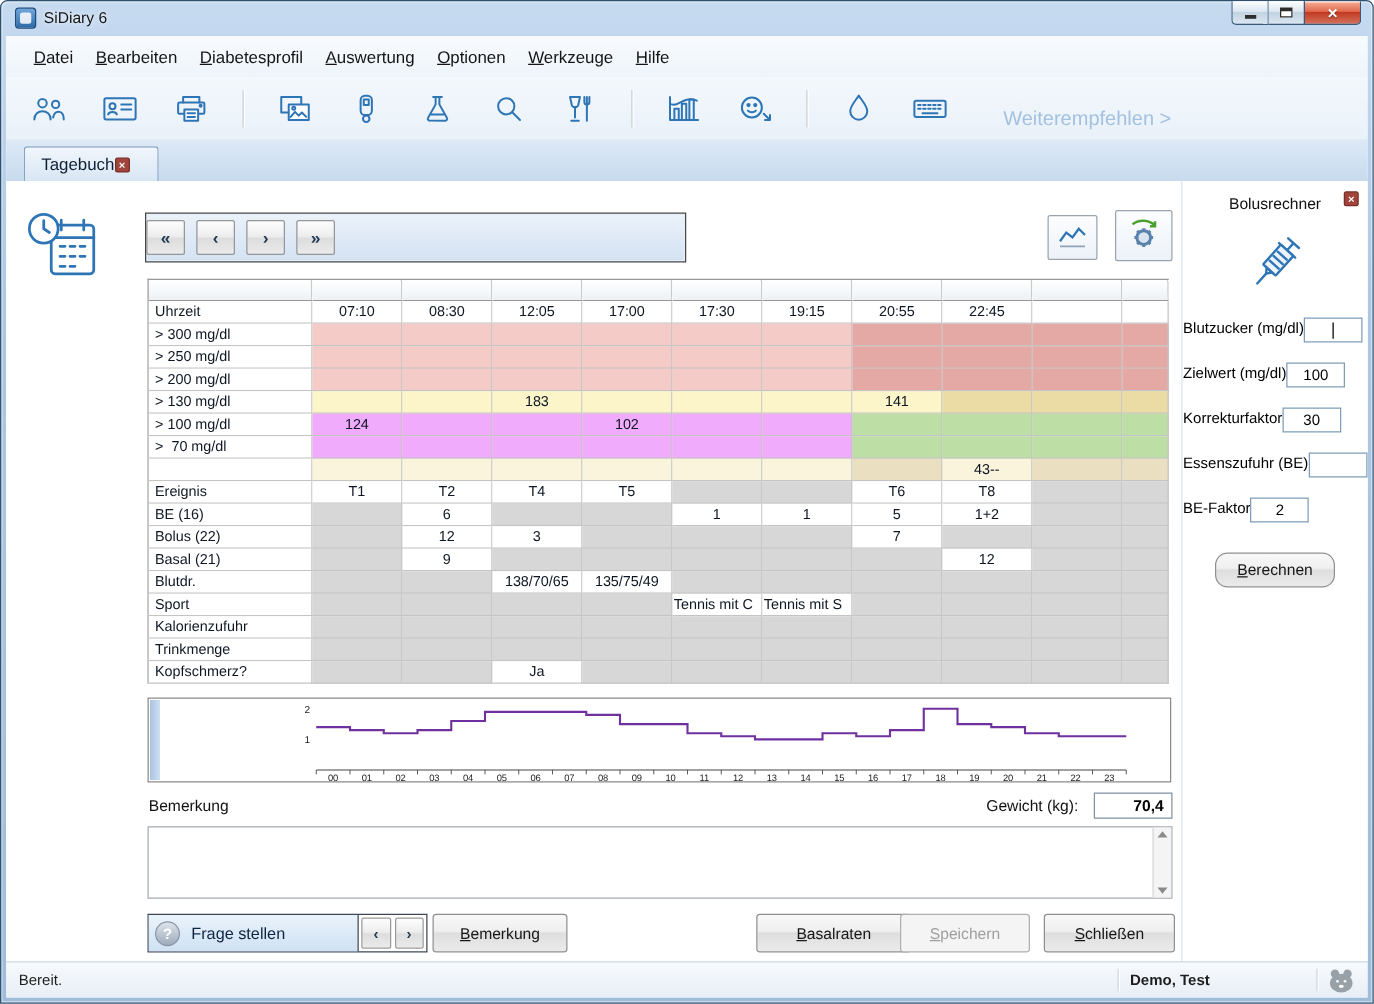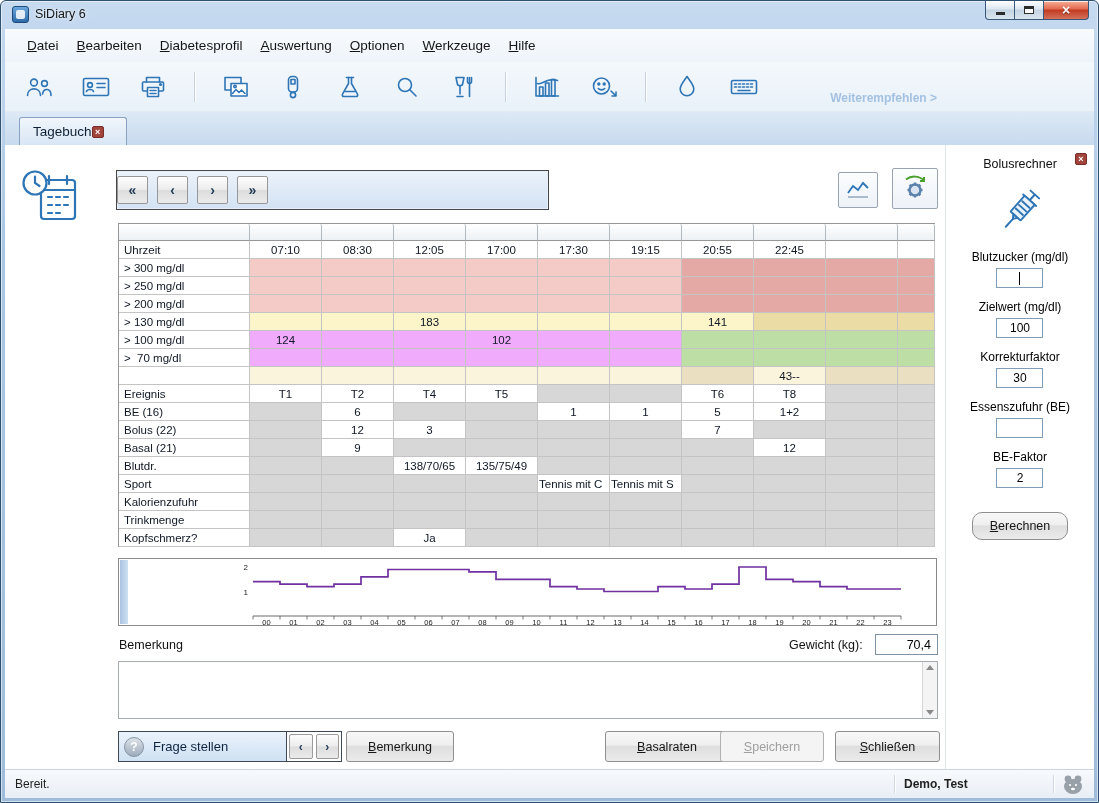--- a/index.html
+++ b/index.html
@@ -30,21 +30,21 @@
              padding-left:13px; font-size:13.5px; color:#151515; flex:none; }
   .menu-item { display:inline-block; padding:4px 9px; cursor:default; }
   .menu-item::first-letter { text-decoration:underline; }
 
   
   .toolbar { height:50px; background:linear-gradient(#f3f8fc,#e9f1f9); display:flex; align-items:center;
              padding-left:18px; gap:25px; position:relative; flex:none; border-bottom:1px solid #e2eaf2; }
   .tb-btn { width:32px; height:28px; display:flex; align-items:center; justify-content:center; }
   .tbsvg { stroke:#2e75b6; fill:none; stroke-width:1.6; stroke-linecap:round; stroke-linejoin:round; }
   .tb-sep { width:1px; height:30px; background:#c7d1db; box-shadow:1px 0 0 #fff; }
-  .recommend { position:absolute; right:157px; bottom:6px; color:#a3c1e0; font-weight:bold; font-size:12px; }
+  .recommend { position:absolute; right:157px; bottom:6px; color:#a3c1e0; font-weight:normal; font-size:16px; }
 
   
   .tabstrip { height:33px; background:linear-gradient(#dde9f6,#c7daee); padding-left:14px; display:flex; align-items:flex-end; flex:none; }
   .tab { height:28px; width:108px; background:linear-gradient(#f0f6fb,#d8e6f4); border:1px solid #88a3c1; border-bottom:none;
          border-radius:3px 3px 0 0; display:flex; align-items:center; padding:0 7px 0 13px;
          font-size:13.5px; color:#0e2033; }
   .close-box { width:12px; height:12px; background:#a0443c; border:1px solid #7b2e27; border-radius:2px; color:#fff;
                font-size:9px; line-height:10px; text-align:center; font-weight:bold; }
   .close-box::before { content:"×"; }
 
@@ -92,21 +92,21 @@
 
   
   .basal-box { position:absolute; left:113px; top:413px; width:819px; height:68px; border:1px solid #8a8a8a; background:#fff; }
   .basal-strip { position:absolute; left:1px; top:1px; bottom:1px; width:8px; background:linear-gradient(90deg,#a9c3e1,#cfe0f2); }
   .basal-box svg { position:absolute; left:1px; top:0; }
 
   
   .remark-label { position:absolute; left:114px; top:493px; font-size:12.5px; color:#111; }
   .weight-label { position:absolute; left:784px; top:493px; font-size:12.5px; color:#111; }
   .weight-input { position:absolute; left:870px; top:489px; width:63px; height:21px; border:1px solid #7f93a7; background:#fff;
-                  display:flex; align-items:center; justify-content:flex-end; padding-right:6px; font-size:12.5px; }
+                  display:flex; align-items:center; justify-content:flex-end; padding-right:6px; font-size:12.5px;font-weight:bold; }
   .remark-box { position:absolute; left:113px; top:516px; width:820px; height:58px; border:1px solid #a5abb1; background:#fff; display:flex; }
   .remark-text { flex:1; padding:4px 6px; font-size:12px; }
   .ta-scroll { width:15px; border-left:1px solid #d8d8d8; background:#f4f4f4; display:flex; flex-direction:column;
                justify-content:space-between; align-items:center; padding:3px 0; }
   .tri-up { width:0; height:0; border-left:4px solid transparent; border-right:4px solid transparent; border-bottom:5px solid #8a8a8a; }
   .tri-dn { width:0; height:0; border-left:4px solid transparent; border-right:4px solid transparent; border-top:5px solid #8a8a8a; }
 
   
   .ask-wrap { position:absolute; left:113px; top:586px; width:224px; height:31px; border:1px solid #3d4document6; border:1px solid #3d4856; display:flex; background:#fff; }
   .ask-btn { width:168px; background:linear-gradient(#eaf3fb,#cfe1f3); border-right:1px solid #3d4856;
@@ -126,21 +126,21 @@
   #btn-speichern { left:715px; width:104px; color:#9f9f9f; background:#f4f4f4; border-color:#b0b0b0; }
   #btn-schliessen { left:830px; width:105px; }
 
   
   .sidebar { position:absolute; top:0; right:0; bottom:0; width:149px; border-left:1px solid #dde4ec; background:#fff;
              display:flex; flex-direction:column; align-items:center; padding-top:9px; }
   .sb-head { width:100%; position:relative; text-align:center; }
   .sb-title { font-size:12.5px; color:#101010; }
   .sb-close { position:absolute; right:7px; top:-1px; }
   .syringe { margin-top:12px; }
-  .bfield { display:flex; flex-direction:column; align-items:center; margin-top:12px; }
+  .bfield { display:flex; align-items:center; margin-top:12px; }
   .bfield .blabel { font-size:12px; color:#000; }
   .binput { margin-top:4px; width:47px; height:20px; border:1px solid #7f9db9; background:#fff; display:flex;
             align-items:center; justify-content:center; font-size:12px; color:#000; }
   .caret { width:1px; height:13px; background:#000; }
   .pbtn2 { margin-top:24px; width:96px; height:28px; background:linear-gradient(#f8f8f8,#efefef 45%,#dedede 50%,#ebebeb);
            border:1px solid #8e8f8f; border-radius:10px; display:flex; align-items:center; justify-content:center;
            font-size:12.5px; color:#171717; }
 </style>
 </head>
 <body>

